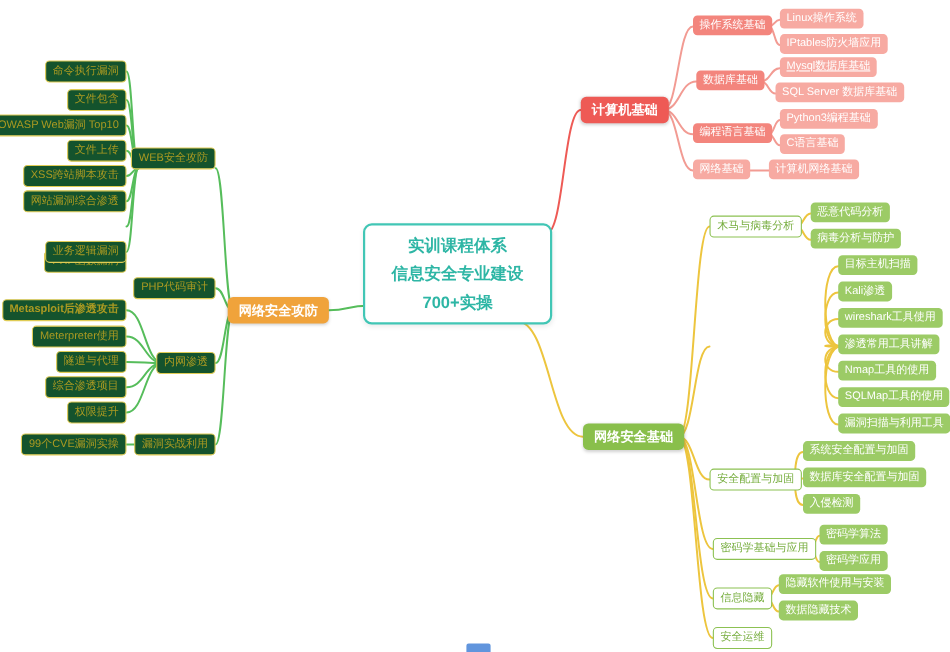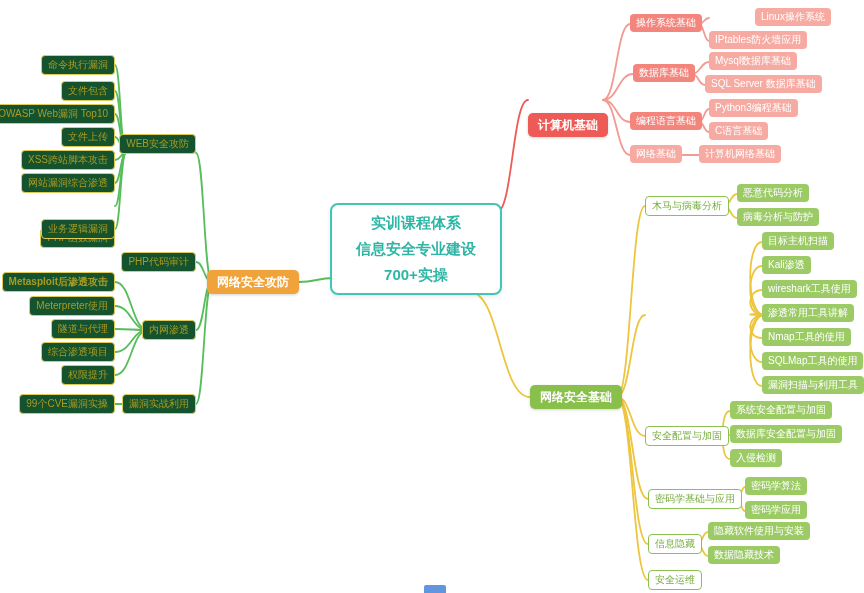--- a/index.html
+++ b/index.html
@@ -9,21 +9,21 @@
   svg.edges path { fill:none; stroke-linecap:round; stroke-width:1.8px; }
   .e-green  { stroke:#56bd5b; }
   .e-salmon { stroke:#f29b93; }
   .e-red    { stroke:#ee5a55; }
   .e-gold   { stroke:#edc53e; }
   .trunk    { stroke-width:3px; }
 
   .node { position:absolute; white-space:nowrap; font-size:10px; line-height:1; padding:4px 6px; border-radius:4px; }
   .primary { font-size:12px; font-weight:bold; color:#fff; padding:6px 10px; border-radius:5px; box-shadow:0 1px 3px rgba(0,0,0,.18); }
   .orange { background:#f0a33b; }
-  .red    { background:#ee5a55;margin-top:25px; }
+  .red    { background:#ee5a55; }
   .green-dark { background:#89bf4b; }
 
   .yellow { background:#14532d; border:1px solid #e0cc55; color:#ab9a22; }
   .salmon { background:#f3857d; color:#fff; }
   .salmon-light { background:#f7aaa2; color:#fff; }
   .green-outline { background:#fff; border:1px solid #8cc152; color:#76ad3e; }
   .green-fill { background:#9ccb66; color:#fff; }
 
   .center-node {
     position:absolute; left:330px; top:203px; width:172px; height:92px;
@@ -125,25 +125,25 @@
   <div class="node yellow" style="right:749px;top:319px;">隧道与代理</div>
   <div class="node yellow" style="right:749px;top:342px;">综合渗透项目</div>
   <div class="node yellow" style="right:749px;top:365px;">权限提升</div>
 
   <div class="node yellow" style="right:668px;top:394px;">漏洞实战利用</div>
   <div class="node yellow" style="right:749px;top:394px;">99个CVE漏洞实操</div>
 
   <div class="node primary red" style="left:528px;top:88px;">计算机基础</div>
 
   <div class="node salmon" style="left:630px;top:14px;">操作系统基础</div>
-  <div class="node salmon-light" style="left:709px;top:8px;margin-left:46px;">Linux操作系统</div>
+  <div class="node salmon-light" style="left:709px;top:8px;">Linux操作系统</div>
   <div class="node salmon-light" style="left:709px;top:31px;">IPtables防火墙应用</div>
 
   <div class="node salmon" style="left:633px;top:64px;">数据库基础</div>
-  <div class="node salmon-light" style="left:709px;top:52px;">Mysql数据库基础</div>
+  <div class="node salmon-light" style="left:709px;top:52px;text-decoration:underline;">Mysql数据库基础</div>
   <div class="node salmon-light" style="left:705px;top:75px;">SQL Server 数据库基础</div>
 
   <div class="node salmon" style="left:630px;top:112px;">编程语言基础</div>
   <div class="node salmon-light" style="left:709px;top:99px;">Python3编程基础</div>
   <div class="node salmon-light" style="left:709px;top:122px;">C语言基础</div>
 
   <div class="node salmon-light" style="left:630px;top:145px;">网络基础</div>
   <div class="node salmon-light" style="left:699px;top:145px;">计算机网络基础</div>
 
   <div class="node primary green-dark" style="left:530px;top:385px;">网络安全基础</div>

